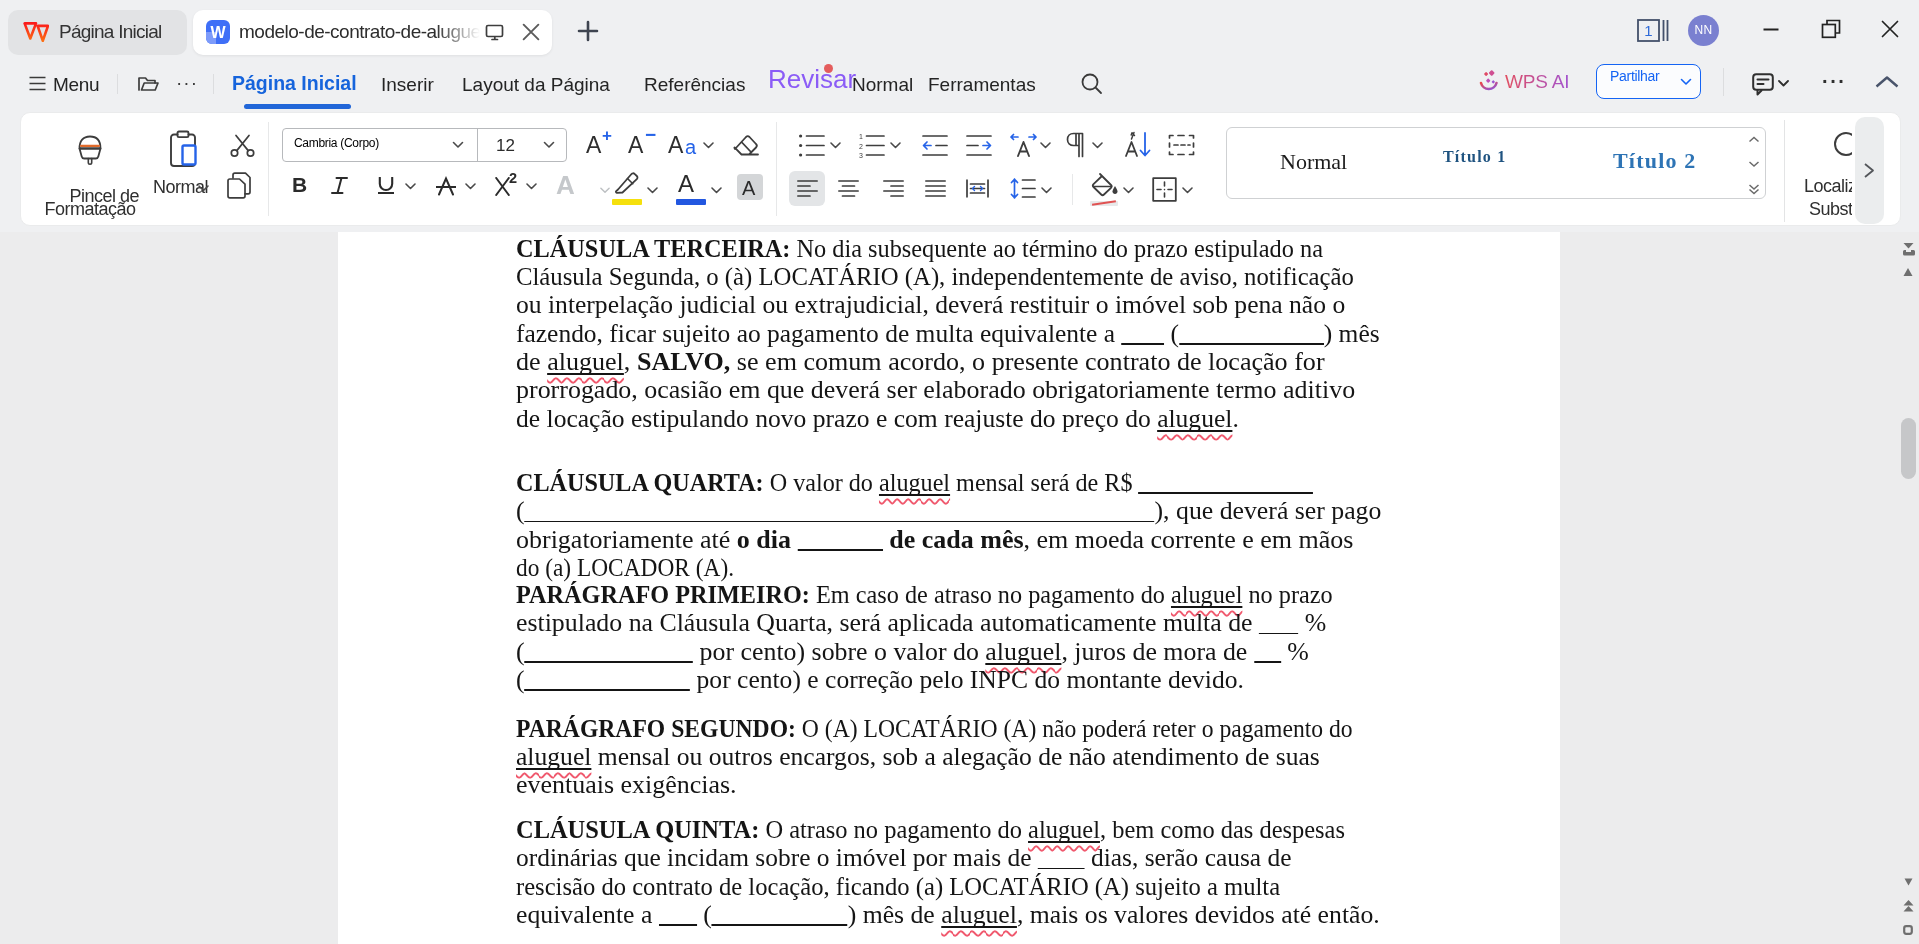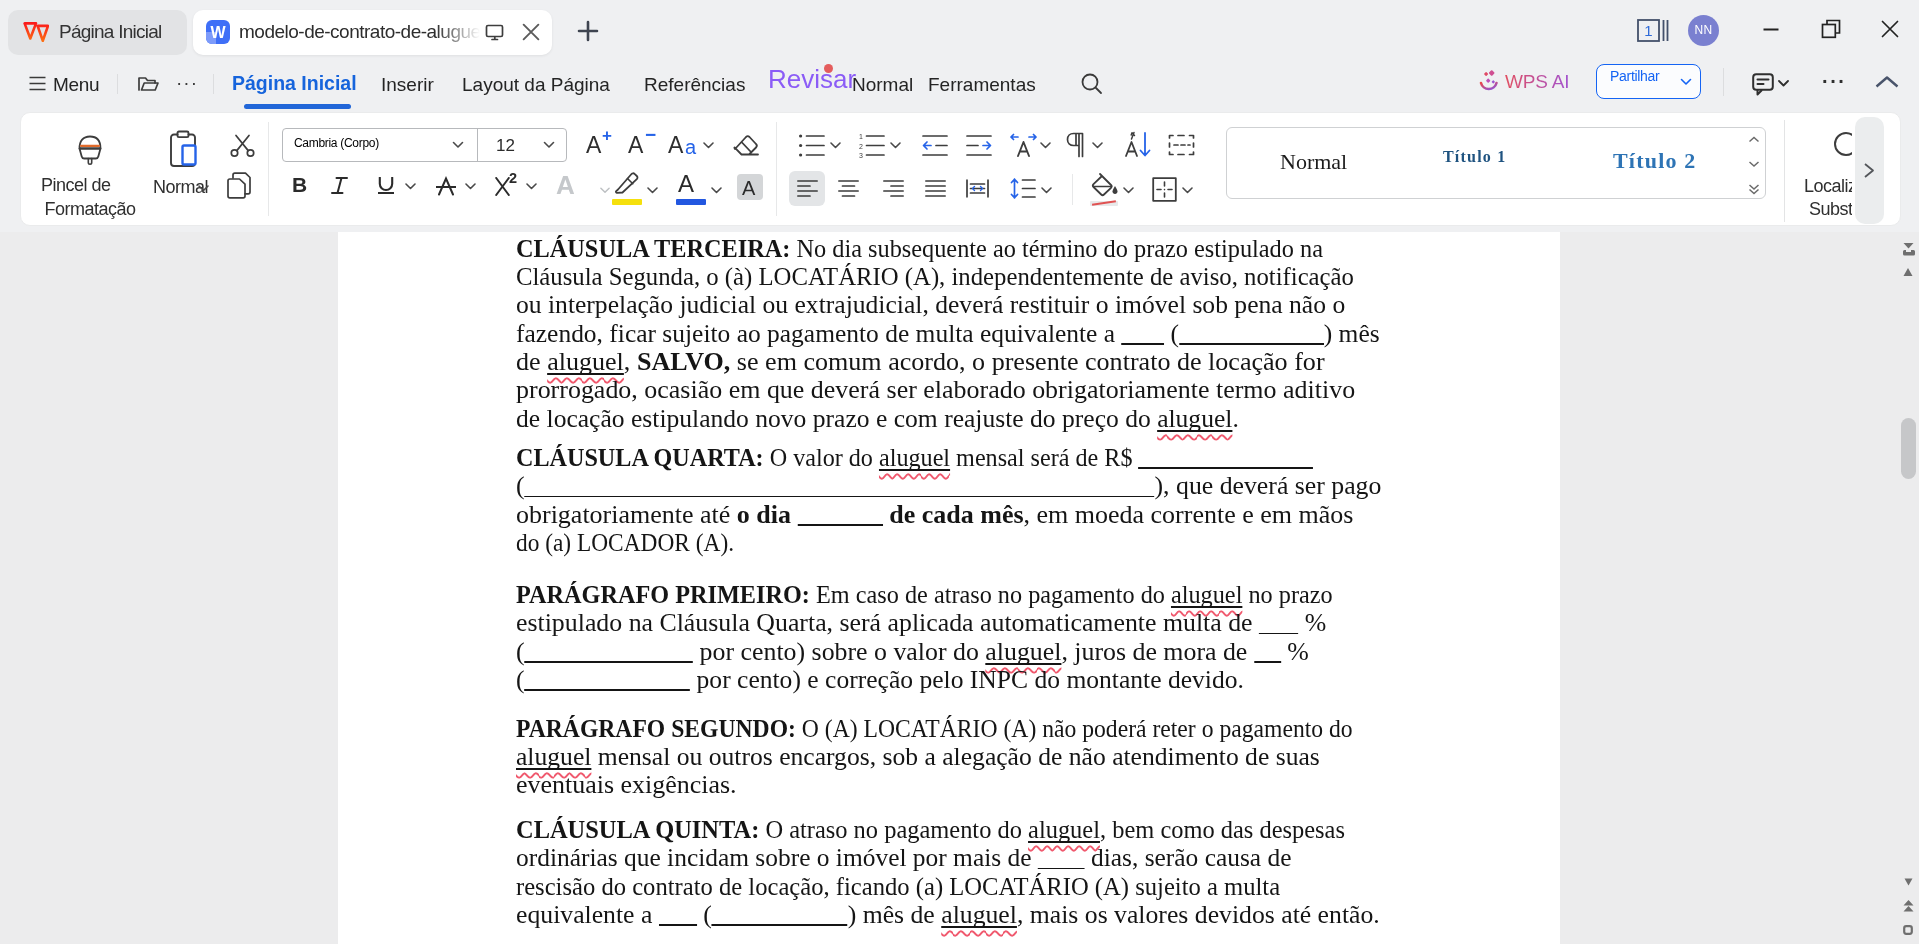--- a/index.html
+++ b/index.html
@@ -123,21 +123,21 @@
 <div class="a" id="ribbon" style="left:20px;top:112px;width:1881px;height:114px;background:#fff;border-radius:10px;border:1px solid #eaebec"></div>
 
 <div id="ribbonitems">
 
   <svg class="a ln" style="left:73px;top:133px" width="34" height="34" viewBox="0 0 34 34">
     <path d="M6.5 15.5 C6.5 8 10 3.5 17 3.5 C24 3.5 27.5 8 27.5 15.5 Z" stroke-width="1.8"></path>
     <path d="M8 12.8 H26" stroke="#e06a2b" stroke-width="2.2"></path>
     <path d="M6.5 15.5 H27.5 L25.3 23.5 C25 24.7 24 25.5 22.8 25.5 H11.2 C10 25.5 9 24.7 8.7 23.5 Z" stroke-width="1.8"></path>
     <path d="M15.3 25.5 V29.5 C15.3 30.4 16 31.2 17 31.2 C18 31.2 18.7 30.4 18.7 29.5 V25.5" stroke-width="1.6"></path>
   </svg>
-  <div class="lbl" style="left:41px;top:175px;width:98px;text-align:left">Pincel de</div>
+  <div class="lbl" style="left:41px;top:186px;width:98px;text-align:right">Pincel de</div>
   <div class="lbl" style="left:41px;top:199px;width:98px;text-align:center">Formatação</div>
 
   <svg class="a ln" style="left:167px;top:130px" width="32" height="38" viewBox="0 0 32 38">
     <path d="M10.5 4.5 H7 C5.3 4.5 4 5.8 4 7.5 V33 C4 34.7 5.3 36 7 36 H25 C26.7 36 28 34.7 28 33 V7.5 C28 5.8 26.7 4.5 25 4.5 H21.5" stroke-width="1.9"></path>
     <rect x="10.5" y="1.5" width="11" height="5.6" rx="1.4" stroke-width="1.9"></rect>
     <rect x="15.5" y="15.5" width="13" height="19" rx="1.5" stroke="#2563e8" stroke-width="2.4" fill="#fff"></rect>
   </svg>
   <div class="lbl" style="left:153px;top:177px">Normal</div>
   <svg class="chev a" style="left:198px;top:185px" width="11" height="7" viewBox="0 0 11 7">
       <path d="M1 1 L5.5 5.5 L10 1"></path>
@@ -369,21 +369,21 @@
 <div id="doctext">
   <div class="dp" style="top:234.9px">
     <span class="dl" style="transform:scaleX(0.9722)"><b>CLÁUSULA TERCEIRA:</b> No dia subsequente ao término do prazo estipulado na</span>
     <span class="dl" style="transform:scaleX(0.9893)">Cláusula Segunda, o (à) LOCATÁRIO (A), independentemente de aviso, notificação</span>
     <span class="dl" style="transform:scaleX(1.0235)">ou interpelação judicial ou extrajudicial, deverá restituir o imóvel sob pena não o</span>
     <span class="dl" style="transform:scaleX(1.0189)">fazendo, ficar sujeito ao pagamento de multa equivalente a <span class="bl" style="width:42px"></span> (<span class="bl" style="width:142px"></span>) mês</span>
     <span class="dl" style="transform:scaleX(1.0427)">de <span class="sq"><span>aluguel</span></span>, <b>SALVO,</b> se em comum acordo, o presente contrato de locação for</span>
     <span class="dl" style="transform:scaleX(1.0385)">prorrogado, ocasião em que deverá ser elaborado obrigatoriamente termo aditivo</span>
     <span class="dl" style="transform:scaleX(1.0228)">de locação estipulando novo prazo e com reajuste do preço do <span class="sq"><span>aluguel</span></span>.</span>
   </div>
-  <div class="dp" style="top:444px">
+  <div class="dp" style="top:469px">
     <span class="dl" style="transform:scaleX(0.9660)"><b>CLÁUSULA QUARTA:</b> O valor do <span class="sq"><span>aluguel</span></span> mensal será de R$ <span class="bl" style="width:181px"></span></span>
     <span class="dl" style="transform:scaleX(1.0310)">(<span class="bl" style="width:611px"></span>), que deverá ser pago</span>
     <span class="dl" style="transform:scaleX(1.0397)">obrigatoriamente até <b>o dia</b> <span class="bl" style="width:82px"></span> <b>de cada mês</b>, em moeda corrente e em mãos</span>
     <span class="dl" style="transform:scaleX(0.9345)">do (a) LOCADOR (A).</span>
   </div>
   <div class="dp" style="top:581.2px">
     <span class="dl" style="transform:scaleX(0.9702)"><b>PARÁGRAFO PRIMEIRO:</b> Em caso de atraso no pagamento do <span class="sq"><span>aluguel</span></span> no prazo</span>
     <span class="dl" style="transform:scaleX(1.0332)">estipulado na Cláusula Quarta, será aplicada automaticamente multa de <span class="bl" style="width:38px"></span> %</span>
     <span class="dl" style="transform:scaleX(1.0340)">(<span class="bl" style="width:163px"></span> por cento) sobre o valor do <span class="sq"><span>aluguel</span></span>, juros de mora de <span class="bl" style="width:26px"></span> %</span>
     <span class="dl" style="transform:scaleX(1.0226)">(<span class="bl" style="width:162px"></span> por cento) e correção pelo INPC do montante devido.</span>

